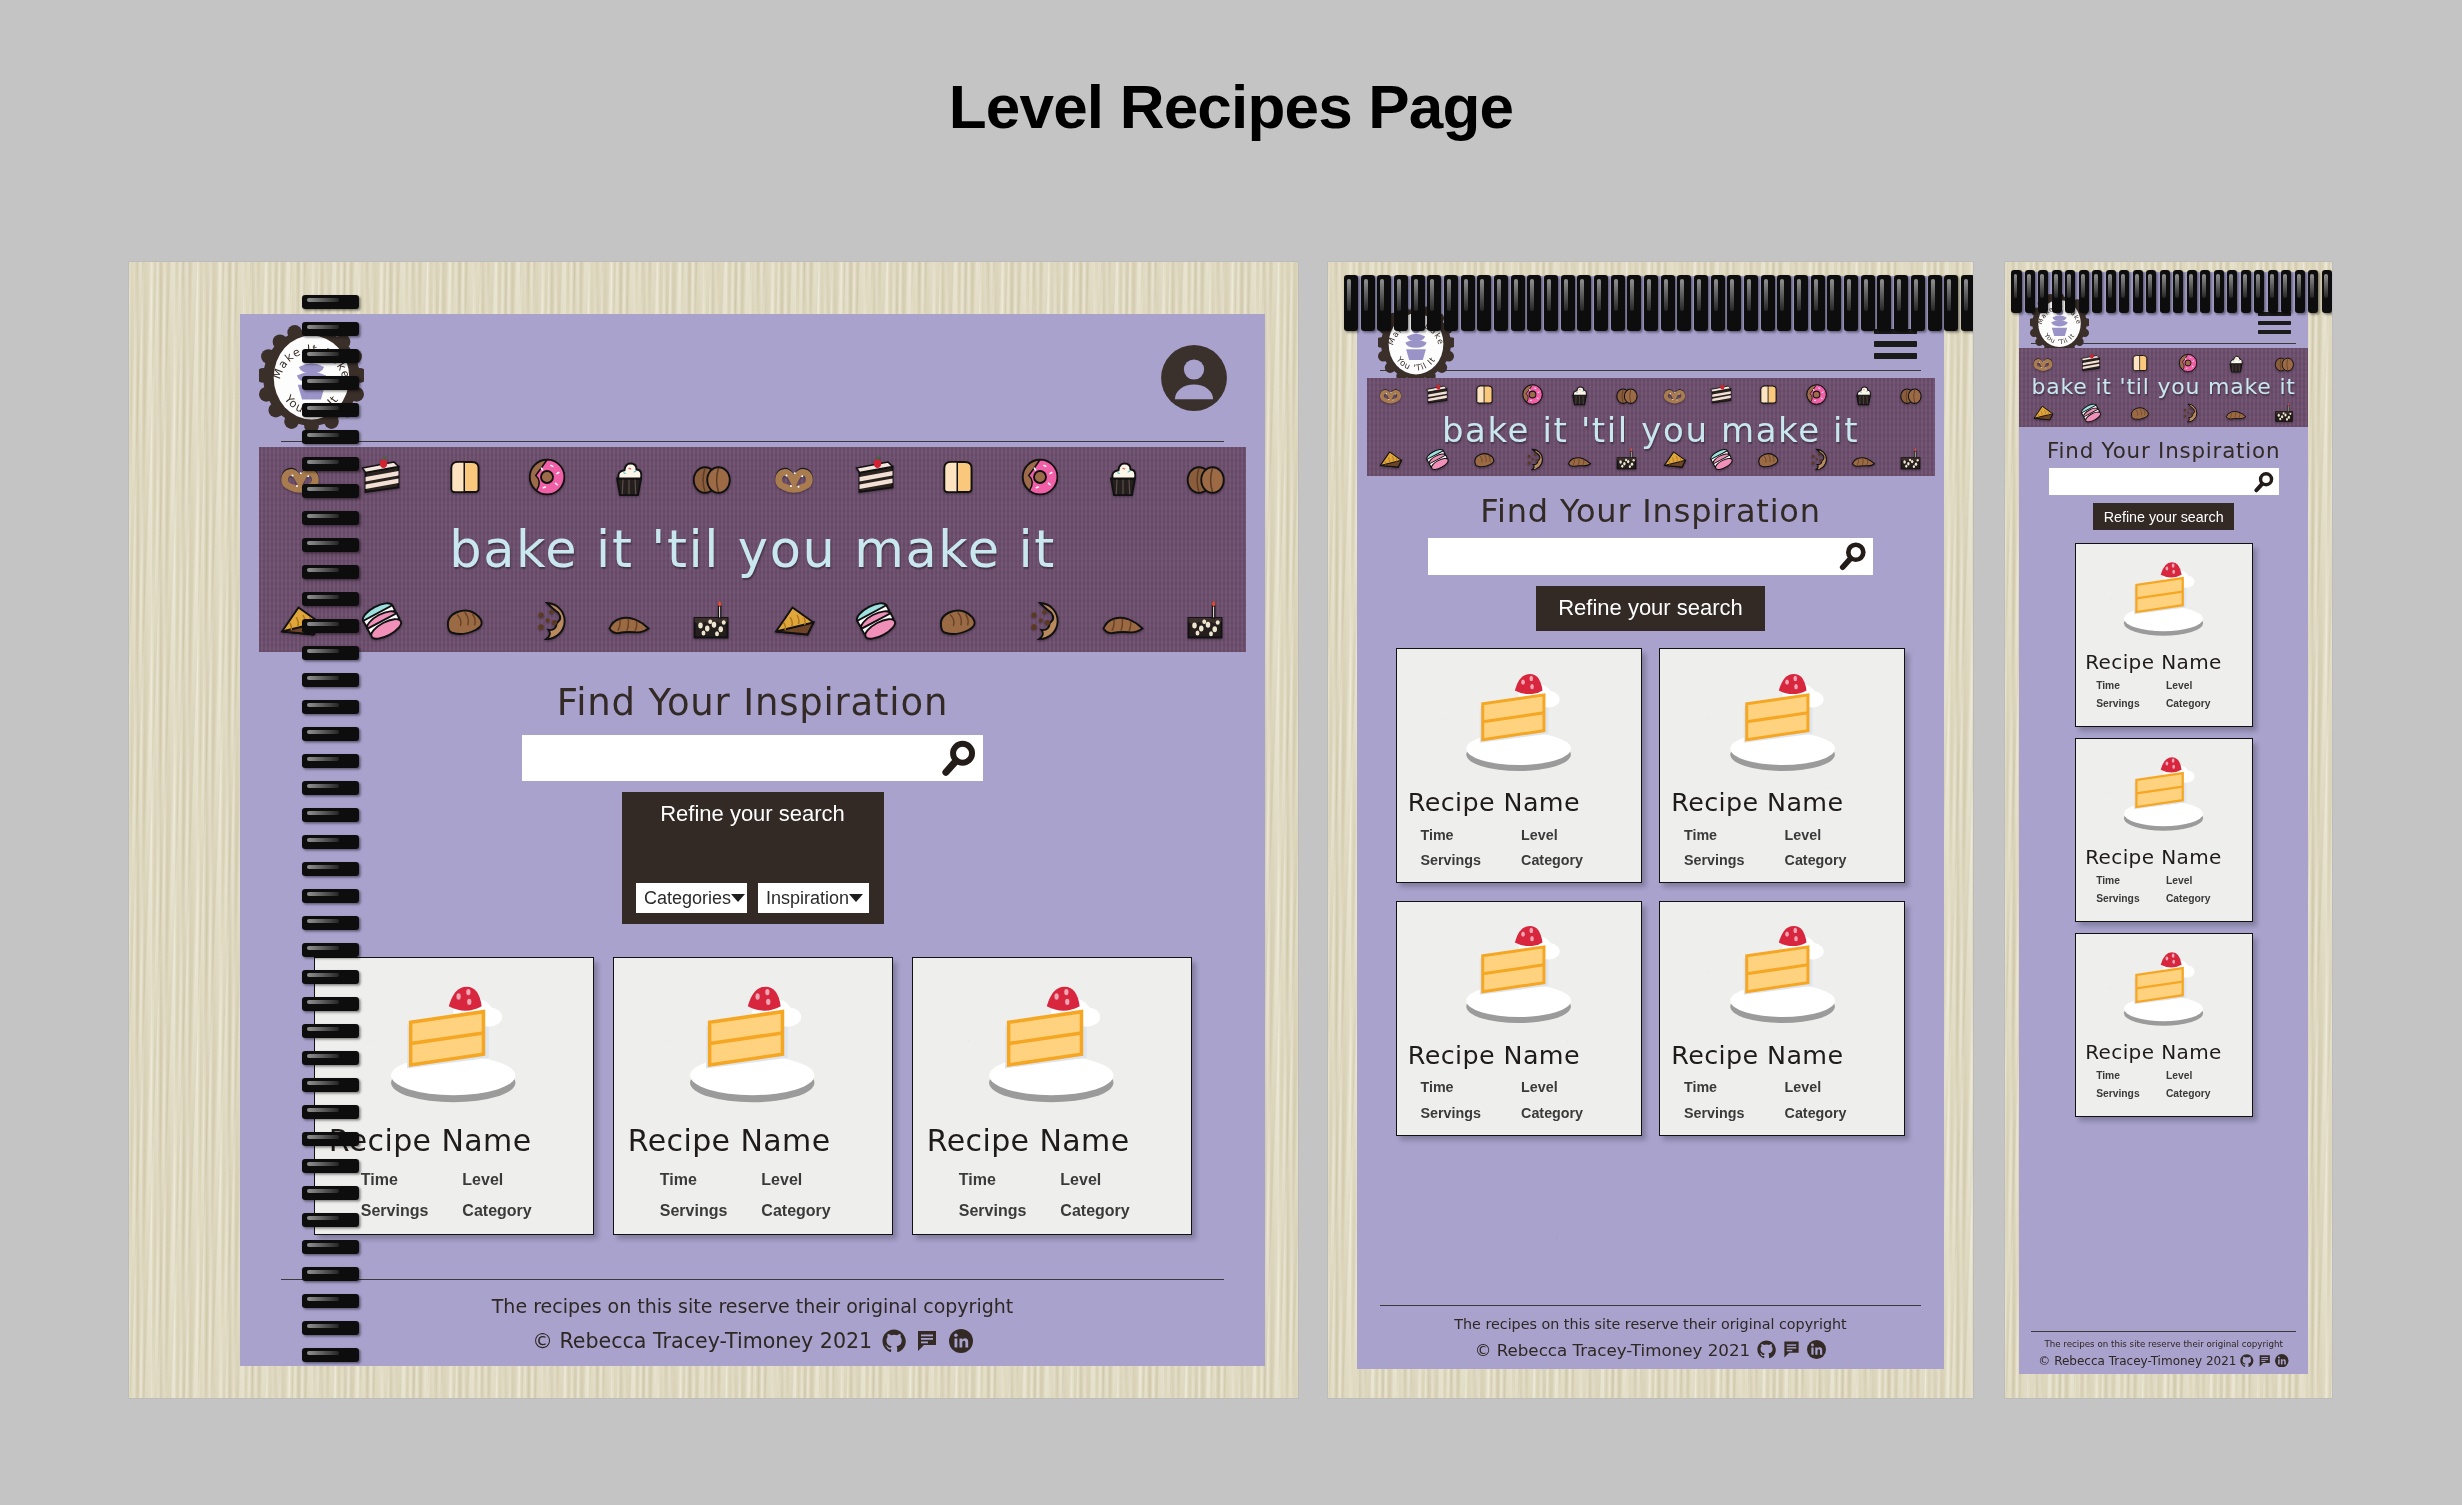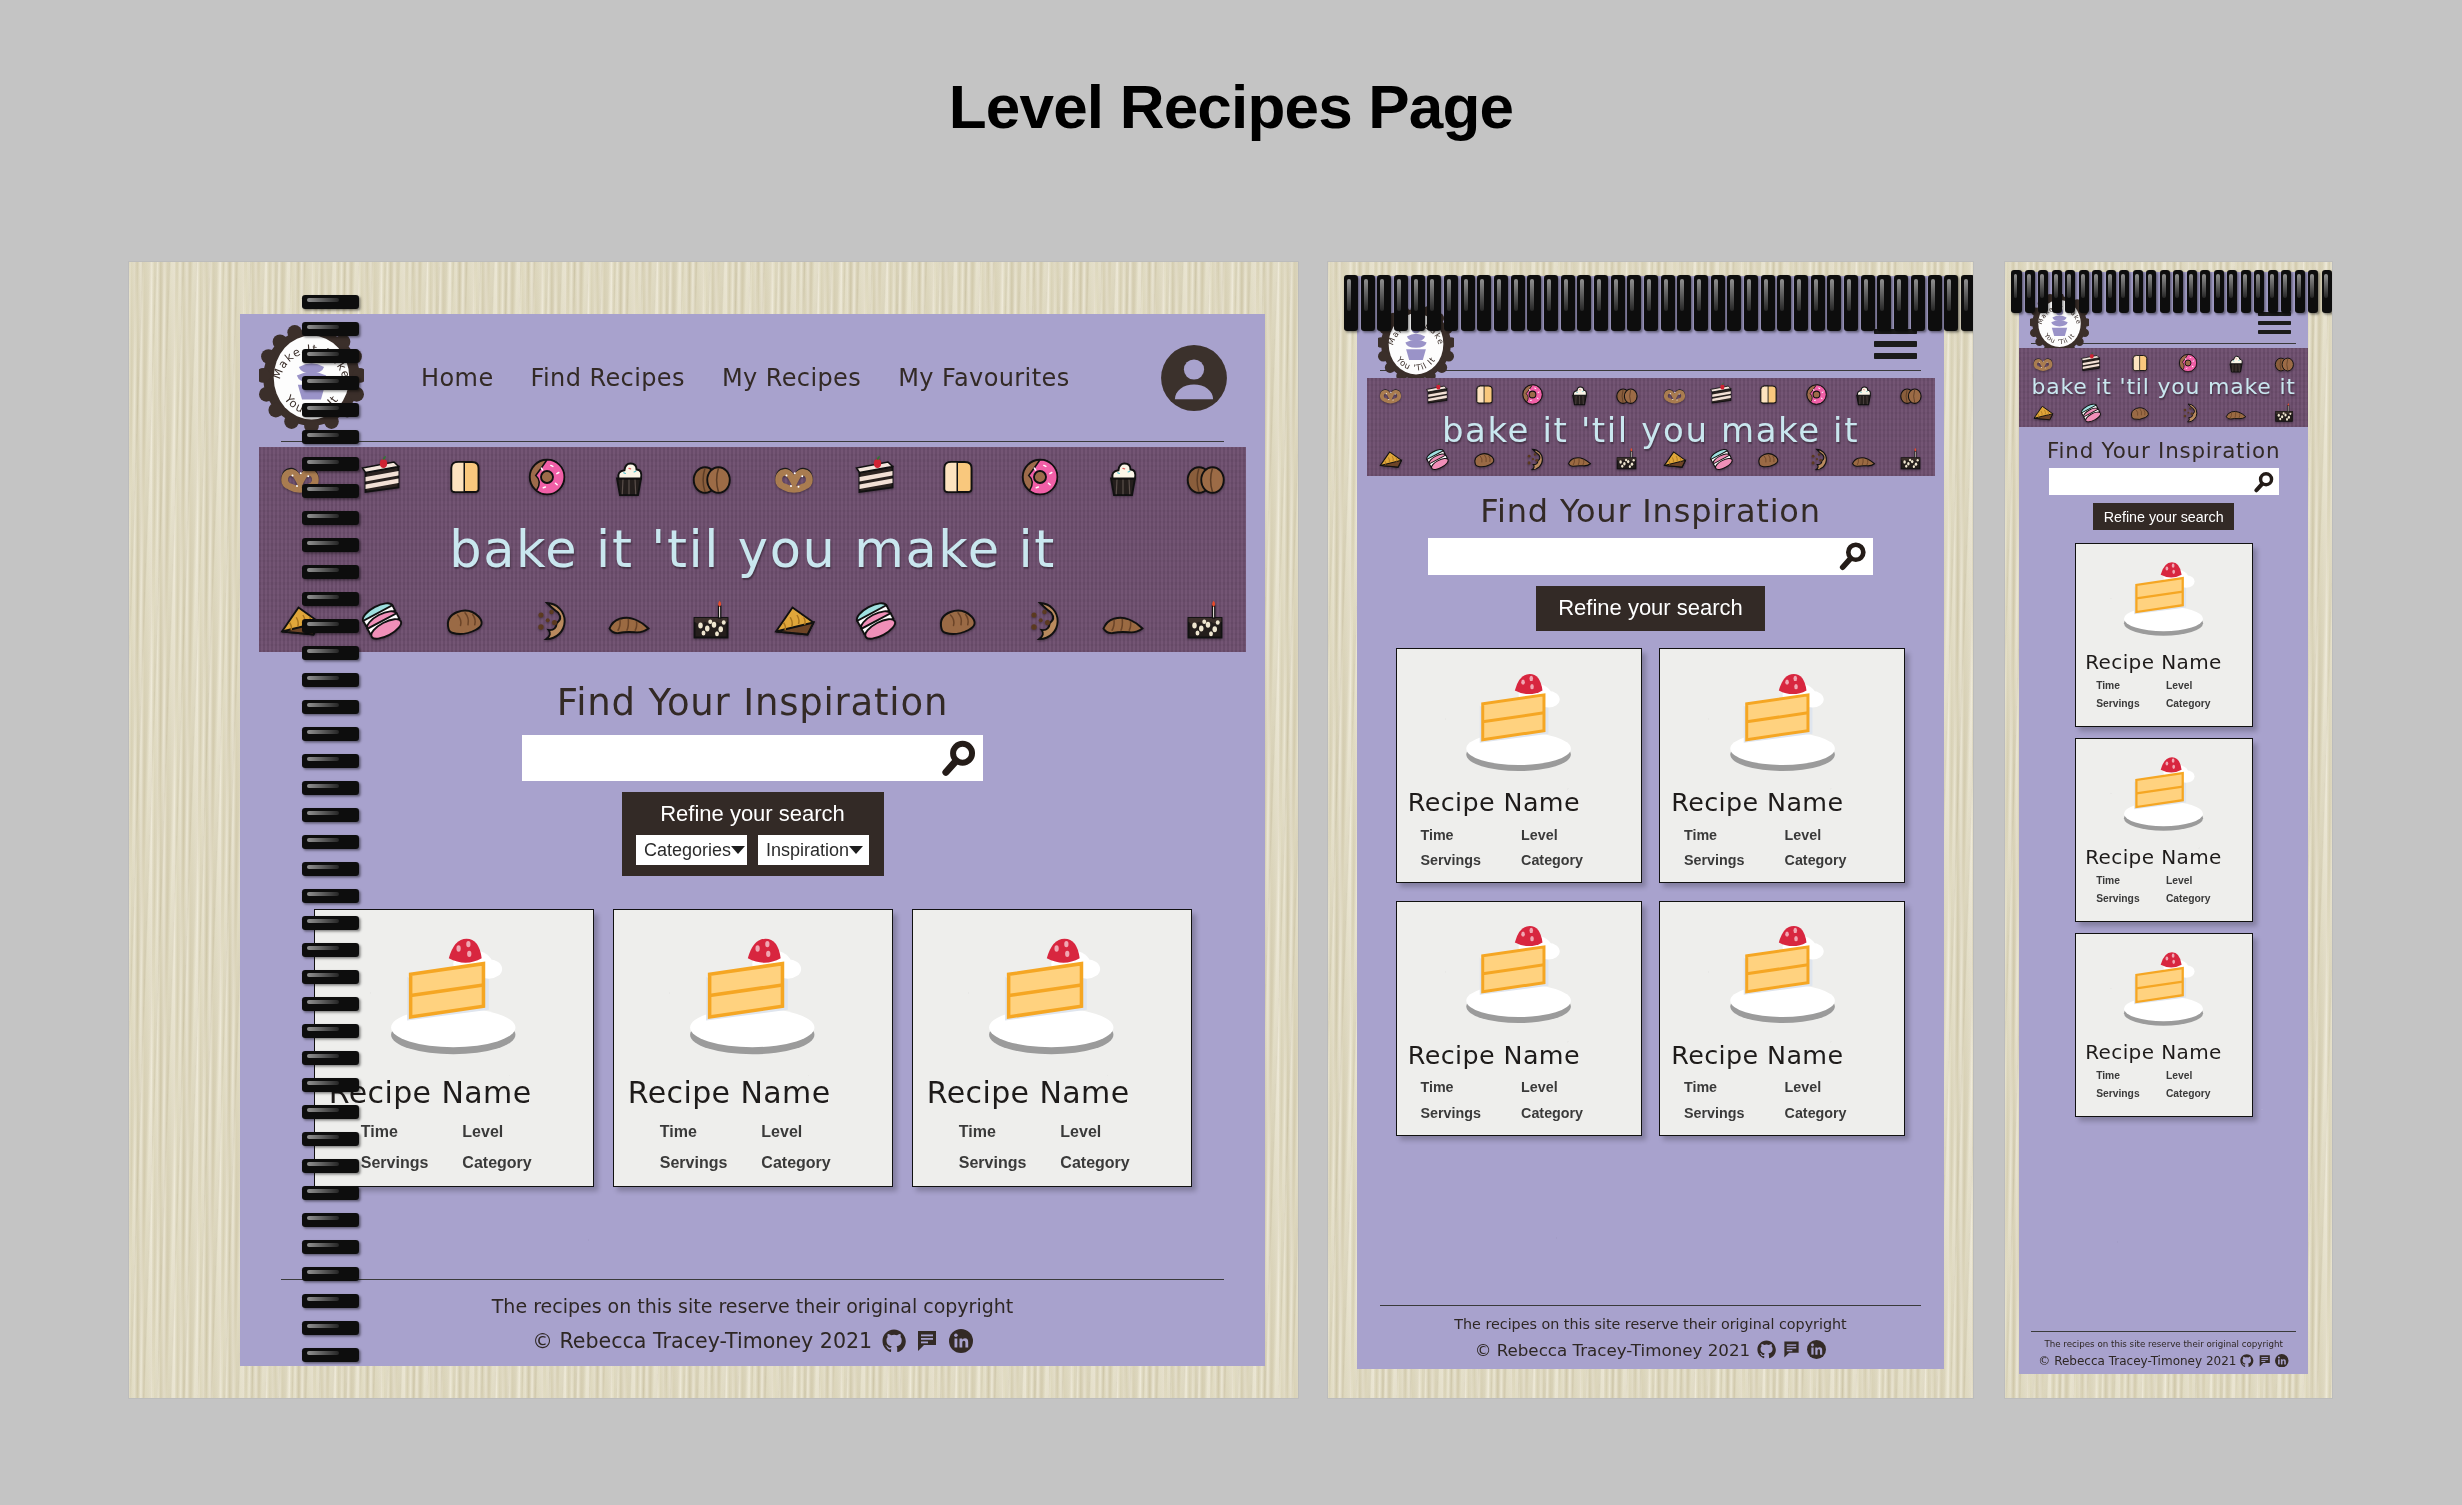--- a/index.html
+++ b/index.html
@@ -221,21 +221,21 @@
   #device-desktop .banner-row.bot { bottom: 6.4px; }
   #device-desktop .banner-text { top: 73px; font-size: 51px; }
   #device-desktop .find-heading { font-size: 37px; margin-top: 29px; }
   #device-desktop .search-box { width: 461px; height: 46px; padding: 0 4.8px 0 11px; }
   #device-desktop .search-input { font-size: 19px; }
   #device-desktop .search-icon { width: 38px; height: 38px; }
   #device-desktop .search-wrap { margin-top: 11px; }
   #device-desktop .refine-wrap { margin-top: 11px; }
   #device-desktop .refine-panel { width: 262px; padding: 9.5px 0 11px; gap: 8px; }
   #device-desktop .refine-title { font-size: 22px; }
-  #device-desktop .refine-selects { gap: 11px; }
+  #device-desktop .refine-selects { gap: 11px; margin-top: 48px; }
   #device-desktop .select-pill { width: 111px; height: 30px; padding: 0 8px; font-size: 18px; }
   #device-desktop .cards { gap: 19px; margin-top: 33px; padding: 0 22px; }
   #device-desktop .card { width: 280px; height: 278px; padding: 11px 14.3px 8px; }
   #device-desktop .card-img { height: 151px; }
   #device-desktop .card-title { font-size: 30px; margin-top: 3.2px; }
   #device-desktop .card-meta { margin-top: 12.7px; row-gap: 12.7px; padding-left: 32px; padding-right: 14.3px; }
   #device-desktop .card-meta span { font-size: 16px; }
   #device-desktop .site-footer { padding-bottom: 12.7px; }
   #device-desktop .footer-rule { margin-bottom: 14.3px; }
   #device-desktop .footer-line1 { font-size: 19px; }
@@ -352,26 +352,20 @@
             </text>
             <g fill="#9a93c8">
               <circle cx="50" cy="30" r="6"></circle>
               <path d="M38 40 q12 -7 24 0 q-2 6 -12 6 q-10 0 -12 -6 z"></path>
               <path d="M36 48 q14 -7 28 0 q-2 7 -14 7 q-12 0 -14 -7 z"></path>
               <path d="M37 57 l26 0 l-4 14 l-18 0 z"></path>
             </g>
           </svg>
         </div>
 
-        <nav class="nav">
-          <span class="nav-link">Home</span>
-          <span class="nav-link">Find Recipes</span>
-          <span class="nav-link">My Recipes</span>
-          <span class="nav-link">My Favourites</span>
-        </nav>
 
         <div class="avatar">
           <svg viewBox="0 0 64 64">
             <circle cx="32" cy="32" r="31" fill="#3b312c"></circle>
             <circle cx="32" cy="24" r="9.5" fill="#a8a2cd"></circle>
             <path d="M14 52 a18 14 0 0 1 36 0 z" fill="#a8a2cd"></path>
           </svg>
         </div>
       </div>
 

